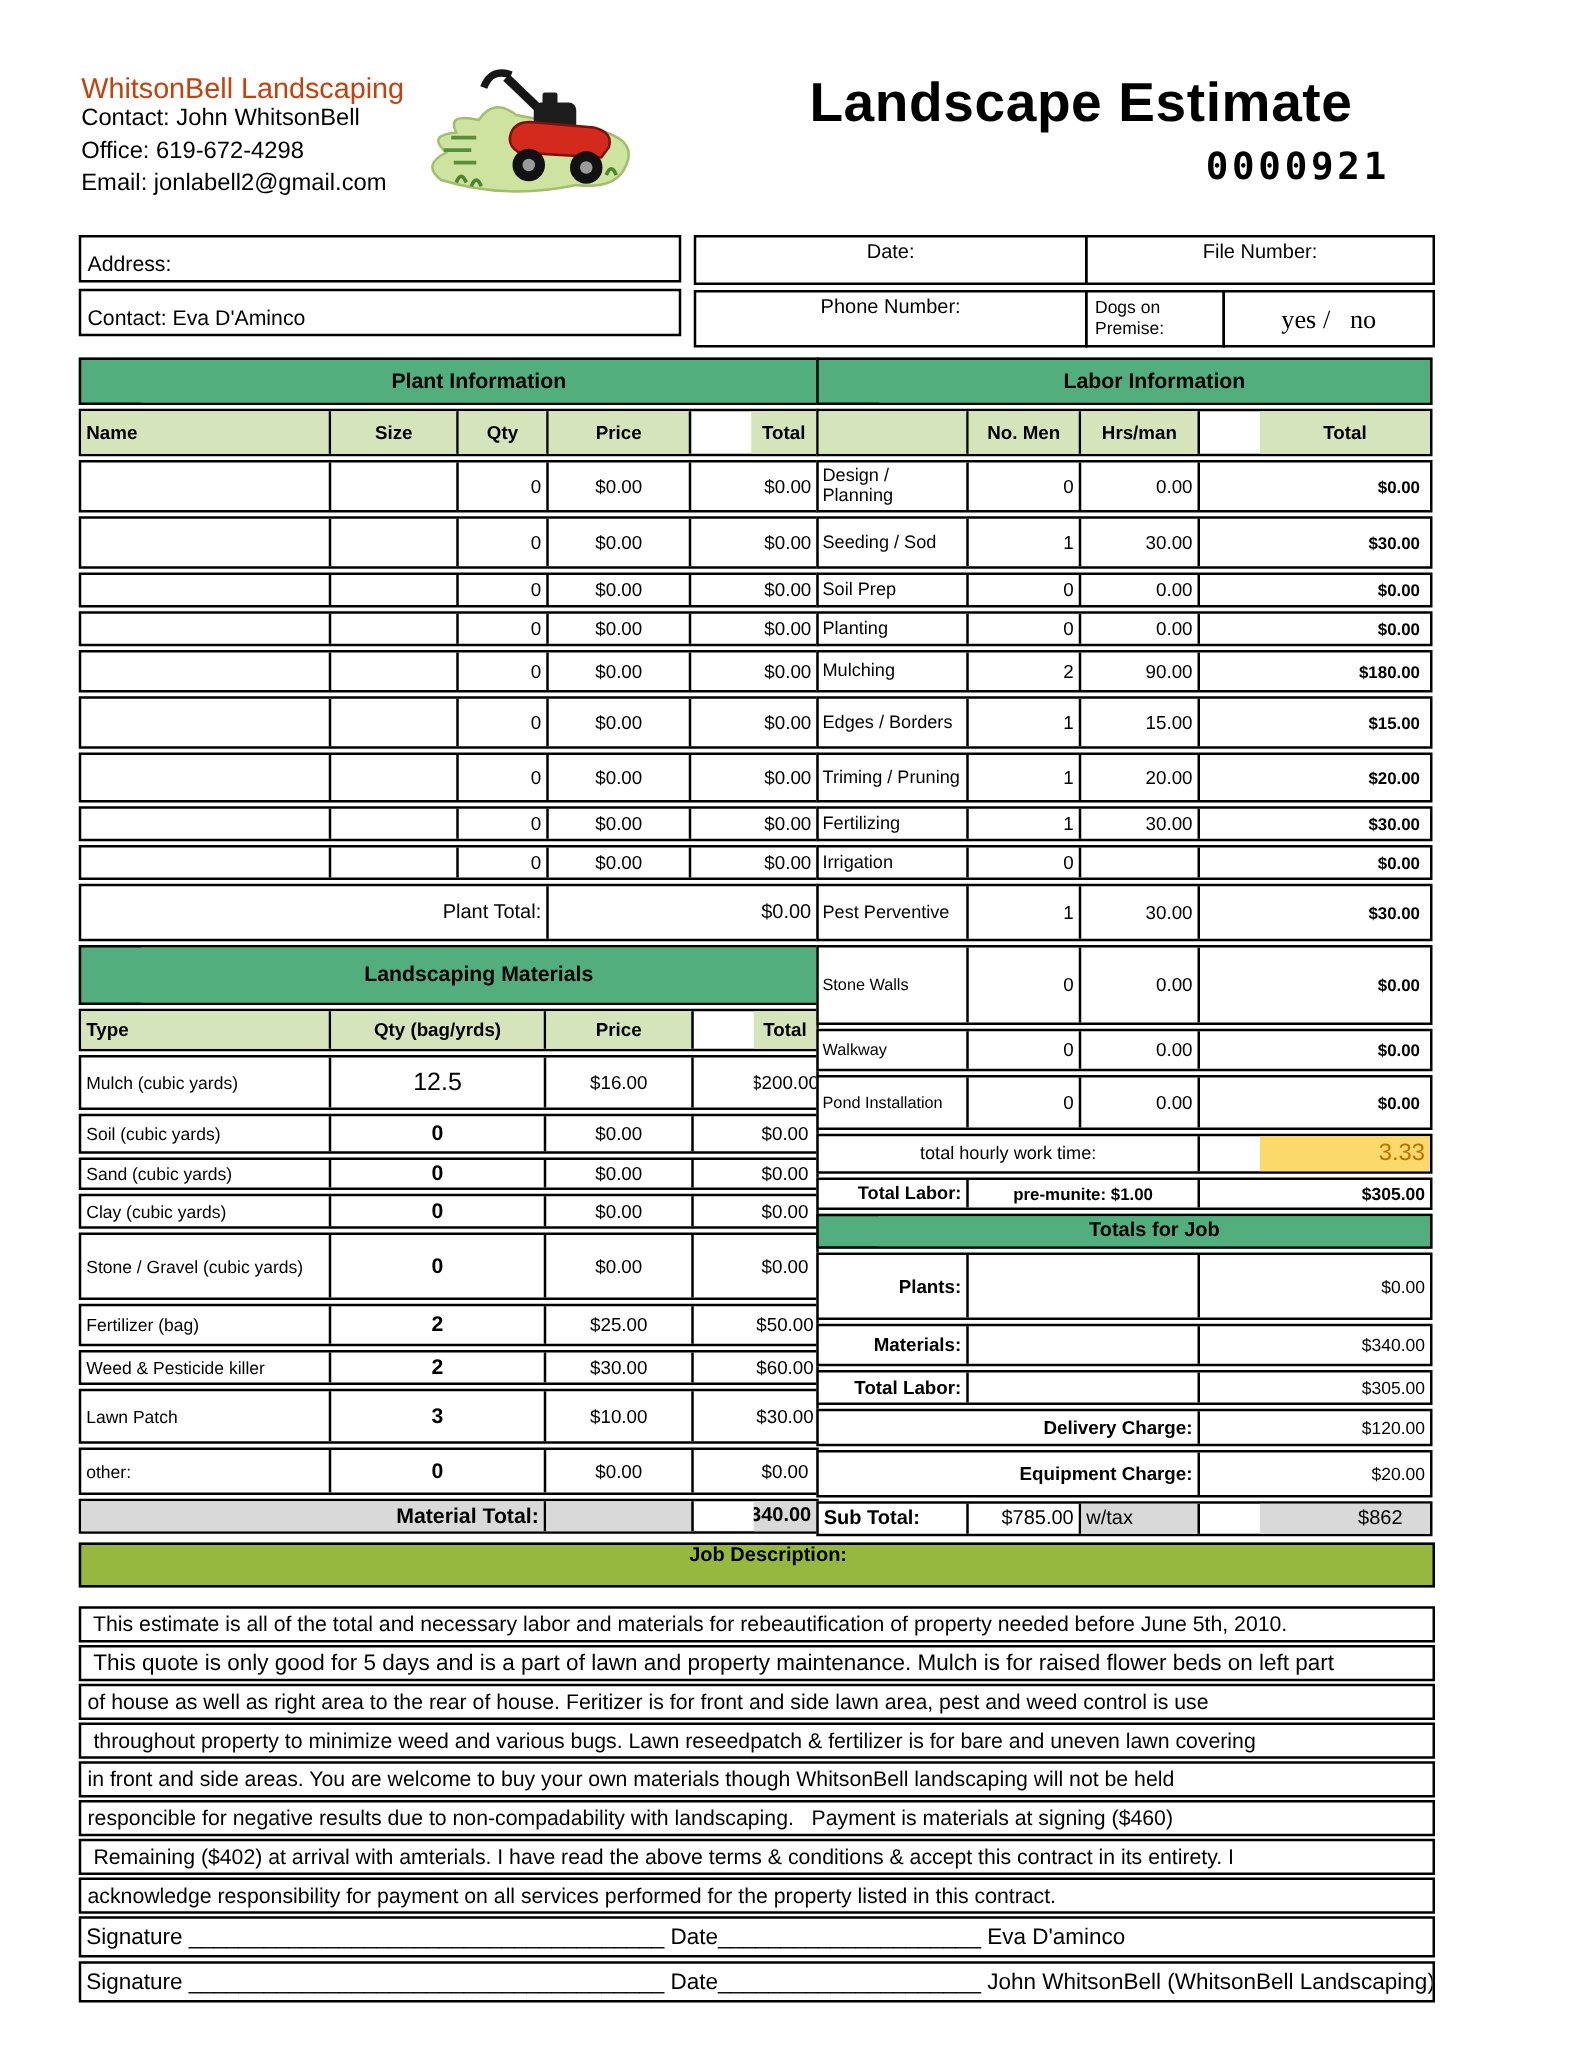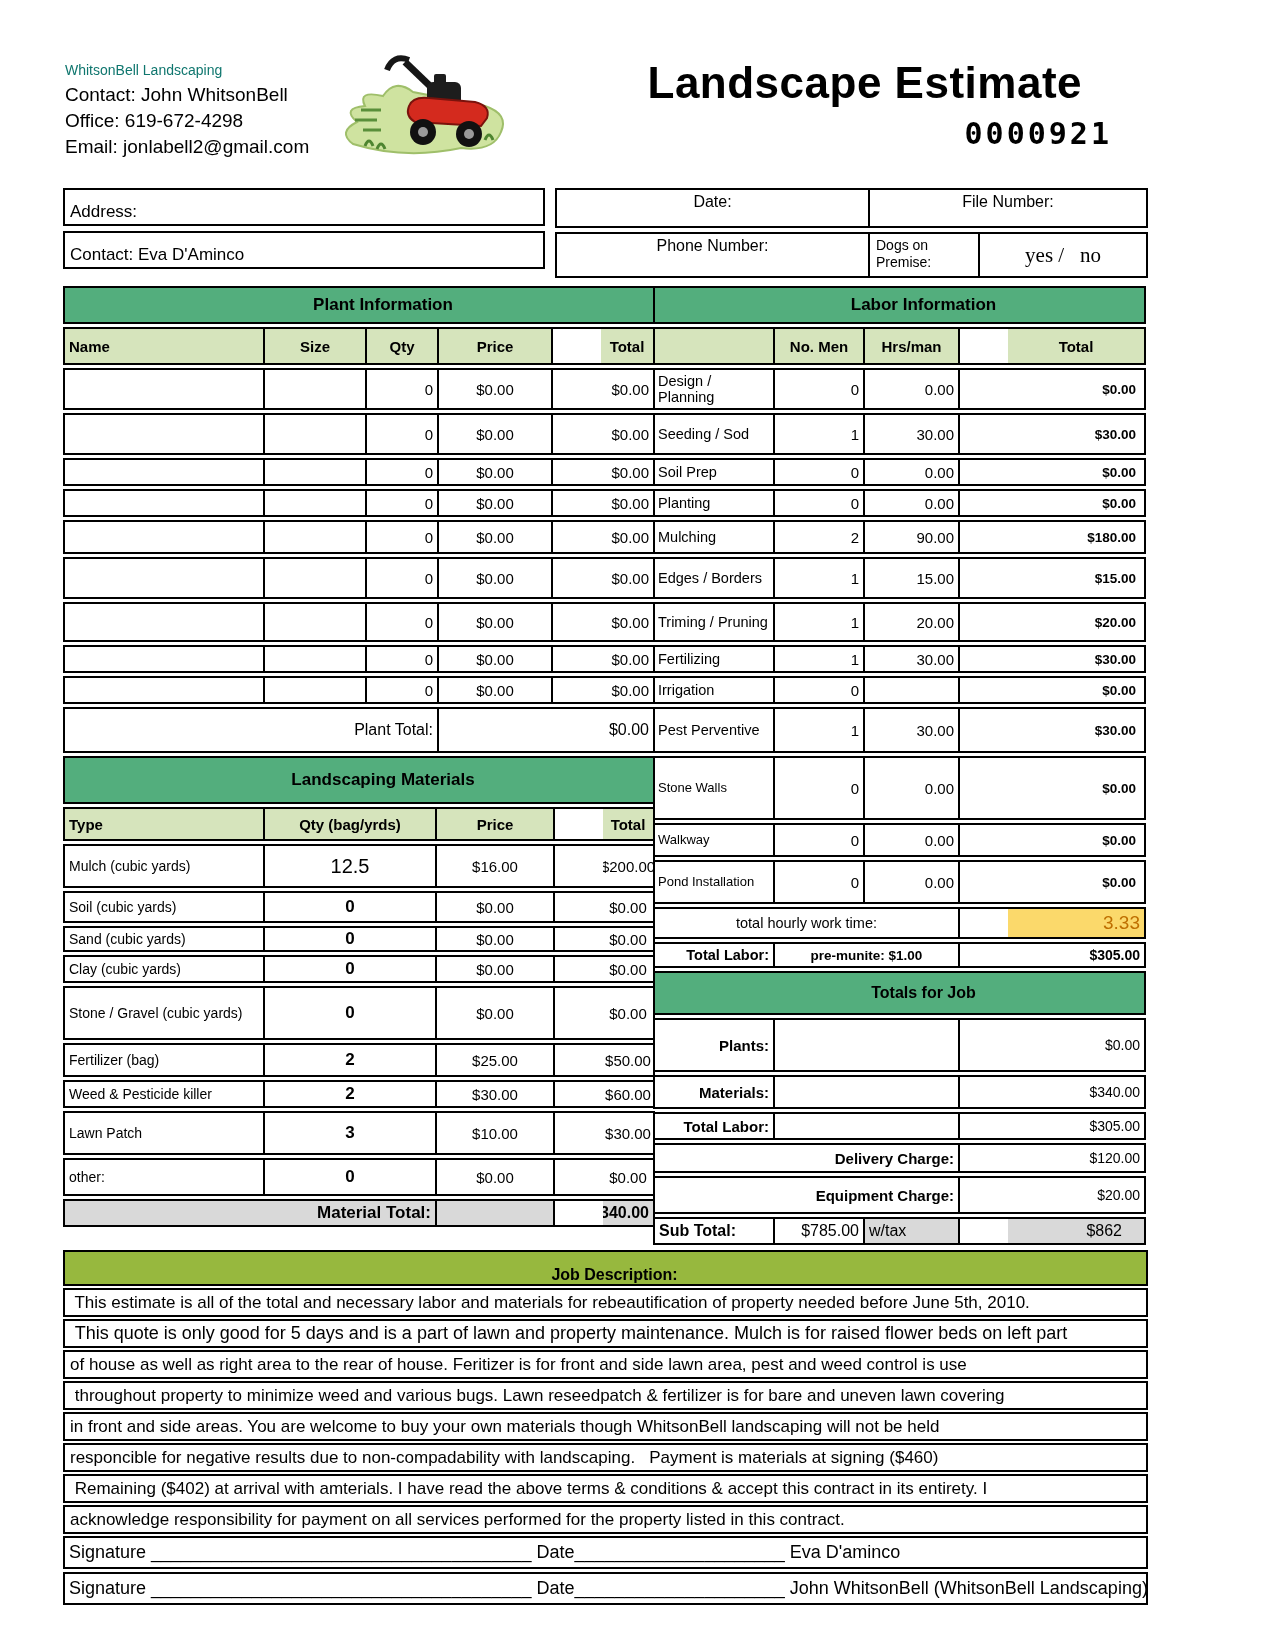--- a/index.html
+++ b/index.html
@@ -4,21 +4,21 @@
 <style>
   * { margin:0; padding:0; box-sizing:border-box; }
   html,body { background:#fff; }
   body { width:1275px; height:1650px; font-family:"Liberation Sans", sans-serif; color:#000; position:relative; }
   .page { position:relative; width:1275px; height:1650px; overflow:hidden; background:#fff; }
   .content { position:absolute; left:63px; top:0; width:1085px; }
 
   
   .header { position:relative; height:120px; margin-top:58px; }
   .company { position:absolute; left:2px; top:0; }
-  .company .brand { color:#0f766e; font-size:14px; line-height:24px; }
+  .company .brand { color:#c2410c; font-size:23px; line-height:24px; }
   .company .cline { font-size:19px; line-height:26px; }
   .mower { position:absolute; left:272px; top:-10px; width:180px; height:118px; }
   .title-block { position:absolute; right:0; top:0; text-align:right; }
   .doc-title { font-size:44px; font-weight:600; letter-spacing:.5px; padding-right:66px; line-height:50px; }
   .doc-number { font-family:"DejaVu Sans Mono", monospace; font-size:30px; font-weight:bold; letter-spacing:3px; padding-right:36px; margin-top:8px; }
 
   
   .customer { display:flex; gap:10px; margin-top:10px; }
   .cust-left { width:482px; display:flex; flex-direction:column; gap:5px; }
   .cust-box { border:2px solid #000; height:38px; display:flex; align-items:flex-end; padding:2px 5px; font-size:17px; }
@@ -58,21 +58,21 @@
   .tj2-grid { grid-template-columns:305px 1fr; }
   .st-grid { grid-template-columns:120px 90px 95px 1fr; }
   .task-c { font-size:14.5px; line-height:1.12; padding:1px 3px; white-space:normal; }
   .lt-c { font-weight:bold; font-size:13.5px; padding-right:8px; }
   .mat-type { font-size:14px; }
   .mat-qty { font-size:17px; font-weight:600; }
   .mat-qty-big { font-size:20px; font-weight:400; }
   .sm { font-size:13.5px; }
 
   
-  .jobdesc-band { height:36px; background:#97b83e; border:2px solid #000; display:flex; align-items:flex-end; justify-content:center; font-weight:bold; font-size:16px; margin-bottom:2px; margin-top:2px;padding-left:18px; }
+  .jobdesc-band { height:36px; background:#97b83e; border:2px solid #000; display:flex; align-items:flex-start; justify-content:center; font-weight:bold; font-size:16px; margin-bottom:15px; margin-top:2px;padding-left:18px; }
   .desc-line { border:2px solid #000; height:29px; margin-bottom:2px; display:flex; align-items:center; padding-left:5px; font-size:17px; white-space:pre; overflow:hidden; }
 
   
   .sig-row { border:2px solid #000; height:33px; margin-bottom:3px; display:flex; align-items:center; font-size:18px; padding-left:4px; white-space:pre; overflow:hidden; }
 </style>
 </head>
 <body>
 
 <div class="page">
 <div class="content">
@@ -372,21 +372,21 @@
       <div class="row wt-grid" style="height:32px">
         <div class="cell ctr" style="font-size:14.5px">total hourly work time:</div>
         <div class="cell right yellowc">3.33</div>
       </div>
       <div class="row tl-grid" style="height:26px">
         <div class="cell right bold" style="font-size:14.5px">Total Labor:</div>
         <div class="cell ctr bold sm">pre-munite:  $1.00</div>
         <div class="cell right bold" style="font-size:14px">$305.00</div>
       </div>
 
-      <div class="row band" style="height:44px">
+      <div class="row band" style="height:28px">
         <div class="cell" style="font-size:16px">Totals for Job</div>
       </div>
 
       <div class="row tj3-grid" style="height:54px">
         <div class="cell right bold">Plants:</div>
         <div class="cell"></div>
         <div class="cell right" style="font-size:14px">$0.00</div>
       </div>
       <div class="row tj3-grid" style="height:34px">
         <div class="cell right bold">Materials:</div>

